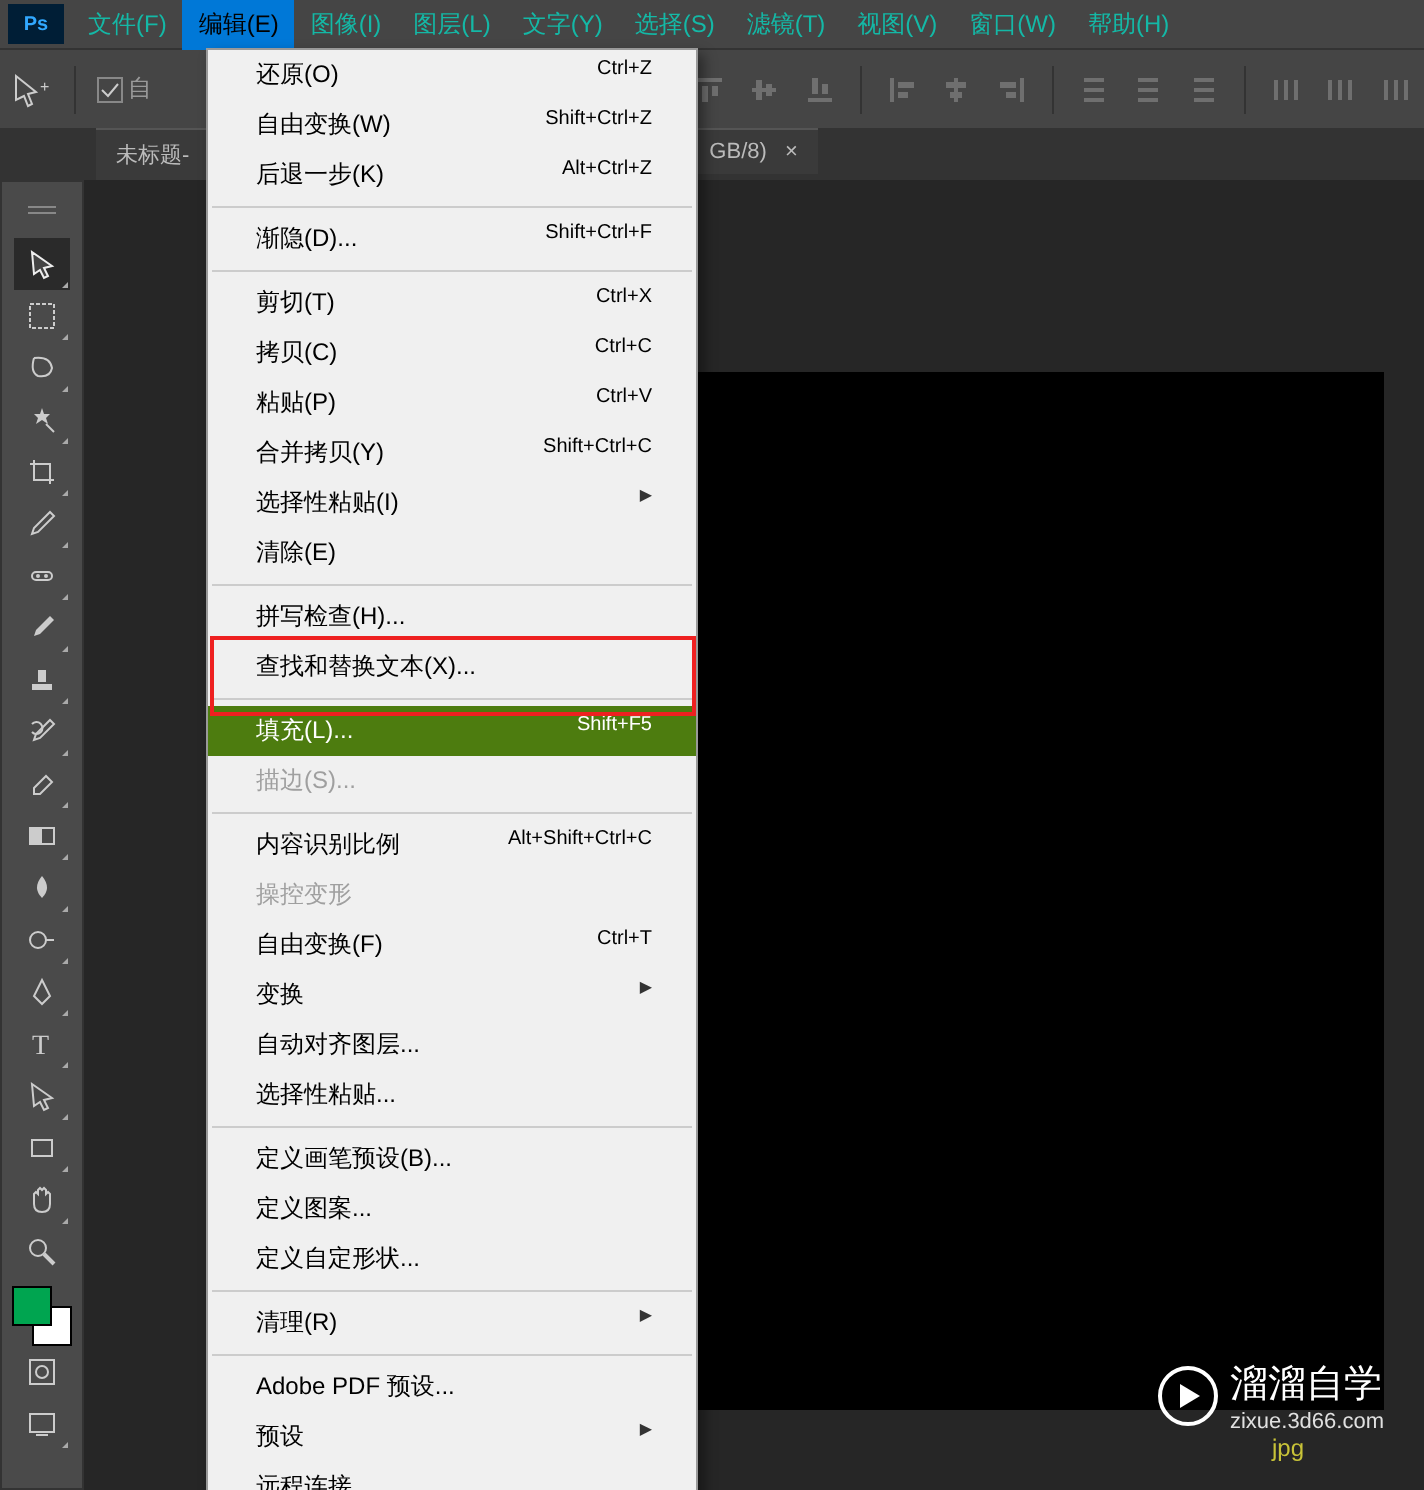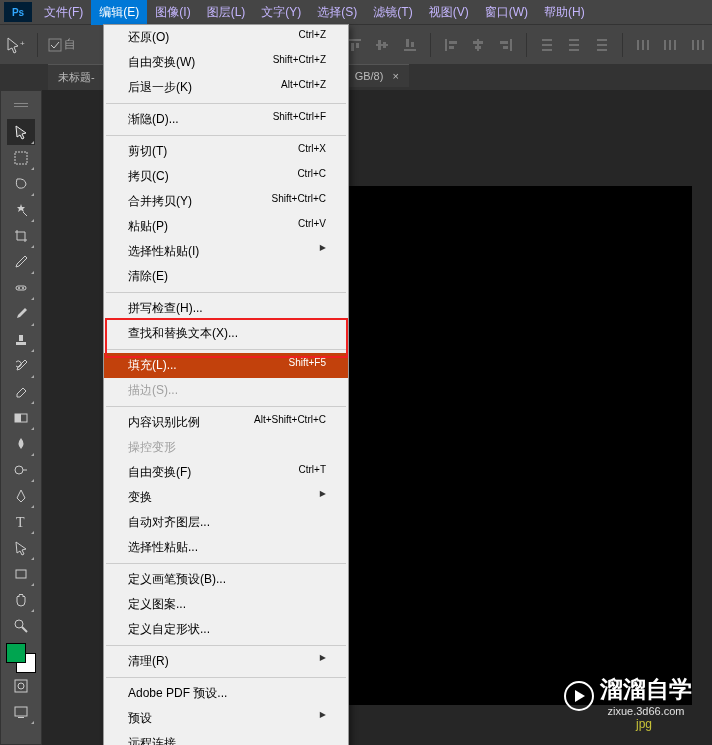--- a/index.html
+++ b/index.html
@@ -1,21 +1,21 @@
 <!DOCTYPE html>
 <html><head>
 <meta charset="utf-8">
 <style>
 * { box-sizing: border-box; margin: 0; padding: 0; }
 body { width: 712px; height: 745px; background: #535353; font-family: "Microsoft YaHei", sans-serif; font-size: 12px; color: #e0e0e0; overflow: hidden; position: relative; }
 
 .menubar { background: #454545; height: 24px; display: flex; align-items: center; padding-left: 0; }
 .ps-logo { width: 28px; height: 20px; background: #001e36; color: #31a8ff; display: flex; align-items: center; justify-content: center; font-weight: bold; font-size: 10px; margin: 0 4px; }
-.menu-item { padding: 4px 8px; cursor: default; color: #c4b5fd; }
-.menu-item.active { background: #0078d7; color: #ffffff; }
+.menu-item { padding: 4px 8px; cursor: default; color: #14b8a6; }
+.menu-item.active { background: #0078d7; color: #000000; }
 
 .options-bar { background: #454545; height: 40px; border-top: 1px solid #333; display: flex; align-items: center; padding: 0 4px; gap: 8px; }
 .opt-tool { width: 28px; height: 28px; display: flex; align-items: center; justify-content: center; }
 .opt-check { display: flex; align-items: center; gap: 2px; color: #999; }
 .opt-sep { width: 1px; height: 24px; background: #333; margin: 0 2px; }
 .opt-btn { width: 24px; height: 24px; display: flex; align-items: center; justify-content: center; opacity: 0.5; }
 
 .tab-bar { background: #333; height: 26px; display: flex; align-items: flex-start; padding-left: 48px; }
 .doc-tab { background: #3a3a3a; color: #bbb; padding: 5px 10px; font-size: 11px; border-top: 1px solid #555; position: relative; }
 .tab-close { margin-left: 6px; color: #bbb; }
@@ -28,21 +28,21 @@
 .swatches { width: 30px; height: 30px; position: relative; margin-top: 4px; }
 .swatch-fg { width: 20px; height: 20px; background: #00a550; border: 1px solid #000; position: absolute; top: 0; left: 0; z-index: 2; }
 .swatch-bg { width: 20px; height: 20px; background: #fff; border: 1px solid #000; position: absolute; bottom: 0; right: 0; }
 
 .canvas-area { flex: 1; background: #262626; position: relative; overflow: hidden; }
 .canvas-black { position: absolute; left: 306px; top: 96px; right: 20px; bottom: 40px; background: #000; }
 
 .dropdown { position: absolute; top: 24px; left: 103px; width: 246px; background: #f0f0f0; border: 1px solid #999; box-shadow: 3px 3px 6px rgba(0,0,0,.4); color: #000; z-index: 100; }
 .dropdown-item { display: flex; justify-content: space-between; padding: 4px 22px 4px 24px; font-size: 12px; }
 .dropdown-item.disabled { color: #9f9f9f; }
-.dropdown-item.highlighted { background: #c2410c; color: #fff; }
+.dropdown-item.highlighted { background: #4d7c0f; color: #fff; }
 .dropdown-sep { height: 1px; background: #ccc; margin: 3px 2px; }
 .dropdown-item .sub { color: inherit; font-size: 10px; }
 .has-sub::after { content: "▶"; font-size: 8px; color: #333; margin-left: auto; }
 
 .highlight-box { position: absolute; top: 318px; left: 105px; width: 243px; height: 40px; border: 2px solid #ee2020; z-index: 101; pointer-events: none; }
 
 .watermark { position: absolute; right: 20px; bottom: 28px; display: flex; align-items: center; gap: 6px; color: #fff; }
 .wm-play { width: 30px; height: 30px; border: 2px solid #fff; border-radius: 50%; display: flex; align-items: center; justify-content: center; }
 .wm-play::after { content: ""; border-left: 10px solid #fff; border-top: 6px solid transparent; border-bottom: 6px solid transparent; margin-left: 2px; }
 .wm-url { font-size: 11px; color: #e0e0e0; text-align: center; }
@@ -337,21 +337,21 @@
         <span class="tool-arrow"></span>
       </div>
   </div>
 
   <div class="canvas-area">
     <div class="canvas-black"></div>
     <div class="jpg-label">jpg</div>
     <div class="watermark">
       <div class="wm-play"></div>
       <div>
-        <div style="font-size:23px;font-weight:bold">溜溜自学</div>
+        <div style="font-size:19px;font-weight:normal">溜溜自学</div>
         <div class="wm-url">zixue.3d66.com</div>
       </div>
     </div>
   </div>
 </div>
 
 <div class="dropdown" id="dropdown">
     <div class="dropdown-item">
       <span>还原(O)</span>
       <span class="sub">Ctrl+Z</span>
@@ -372,26 +372,26 @@
     <div class="dropdown-sep"></div>
     <div class="dropdown-item">
       <span>剪切(T)</span>
       <span class="sub">Ctrl+X</span>
     </div>
     <div class="dropdown-item">
       <span>拷贝(C)</span>
       <span class="sub">Ctrl+C</span>
     </div>
     <div class="dropdown-item">
+      <span>粘贴(P)</span>
+      <span class="sub">Ctrl+V</span>
+    </div>
+    <div class="dropdown-item">
       <span>合并拷贝(Y)</span>
       <span class="sub">Shift+Ctrl+C</span>
-    </div>
-    <div class="dropdown-item">
-      <span>粘贴(P)</span>
-      <span class="sub">Ctrl+V</span>
     </div>
     <div class="dropdown-item has-sub">
       <span>选择性粘贴(I)</span>
     </div>
     <div class="dropdown-item">
       <span>清除(E)</span>
     </div>
     <div class="dropdown-sep"></div>
     <div class="dropdown-item">
       <span>拼写检查(H)...</span>

